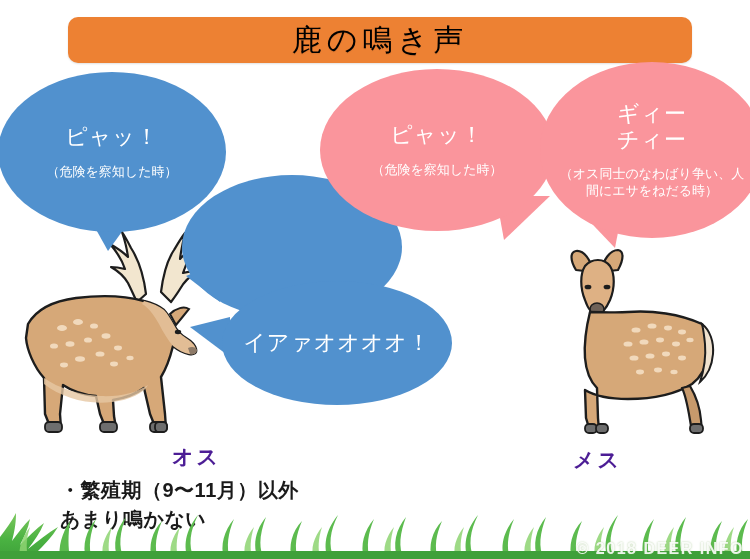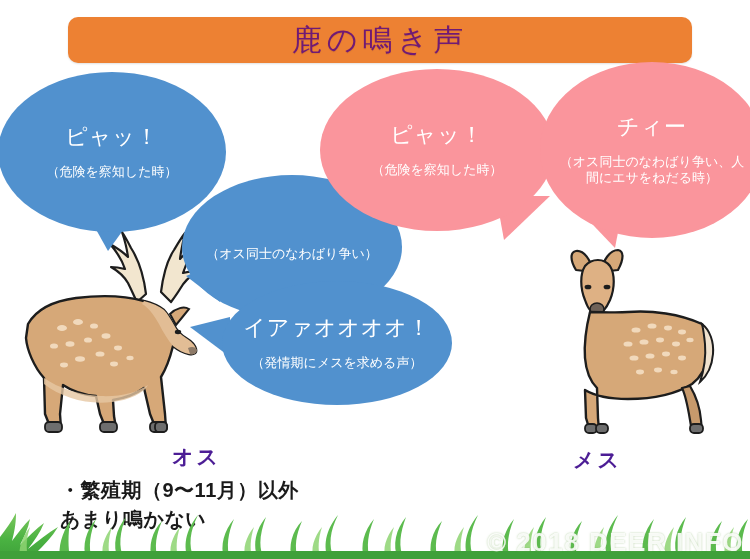--- a/index.html
+++ b/index.html
@@ -26,21 +26,21 @@
     width: 624px;
     height: 46px;
     background: #ed8133;
     border-radius: 10px;
     display: flex;
     align-items: center;
     justify-content: center;
     box-shadow: 0 1px 2px rgba(0,0,0,.12);
   }
   .title-text {
-    color: #701a75;
+    color: #000000;
     font-size: 30px;
     letter-spacing: 5px;
     font-weight: 400;
     line-height: 1;
     text-shadow: 0 1px 1px rgba(0,0,0,.08);
   }
 
   
   .bubble {
     position: absolute;
@@ -147,21 +147,21 @@
     bottom: 0;
     width: 750px;
     height: 52px;
     overflow: hidden;
   }
   .watermark {
     position: absolute;
     right: 6px;
     bottom: 1px;
     color: rgba(255,255,255,.88);
-    font-size: 26px;
+    font-size: 16px;
     letter-spacing: 1.5px;
     font-weight: 700;
     text-shadow: 0 0 2px rgba(120,170,90,.55);
     white-space: nowrap;
   }
 
   svg { display: block; }
   .deer-svg { position: absolute; }
   #deer-male   { left: 18px;  top: 228px; }
   #deer-female { left: 540px; top: 248px; }
@@ -288,34 +288,33 @@
     <div class="tail" id="tail-pink-1"></div>
     <div class="tail" id="tail-pink-2"></div>
   </div>
 
   <div class="bubble blue" id="bubble-blue-1">
     <span class="shout">ピャッ！</span>
     <span class="note">（危険を察知した時）</span>
   </div>
 
   <div class="bubble blue" id="bubble-blue-2">
-    <span class="note">（オス同士のなわばり争い）</span>
   </div>
 
   <div class="bubble blue" id="bubble-blue-3">
     <span class="shout">イアァオオオオ！</span>
-    <span class="note">（発情期にメスを求める声）</span>
   </div>
 
   <div class="bubble pink" id="bubble-pink-1">
     <span class="shout">ピャッ！</span>
     <span class="note">（危険を察知した時）</span>
   </div>
 
   <div class="bubble pink" id="bubble-pink-2">
+    <span class="shout">ギィー</span>
     <span class="shout">チィー</span>
     <span class="note">（オス同士のなわばり争い、人間にエサをねだる時）</span>
   </div>
 
   <div class="deer-label" id="label-male">オス</div>
   <div class="deer-label" id="label-female">メス</div>
   <div class="male-note">・繁殖期（9〜11月）以外
 あまり鳴かない</div>
 
   <div class="grass">

